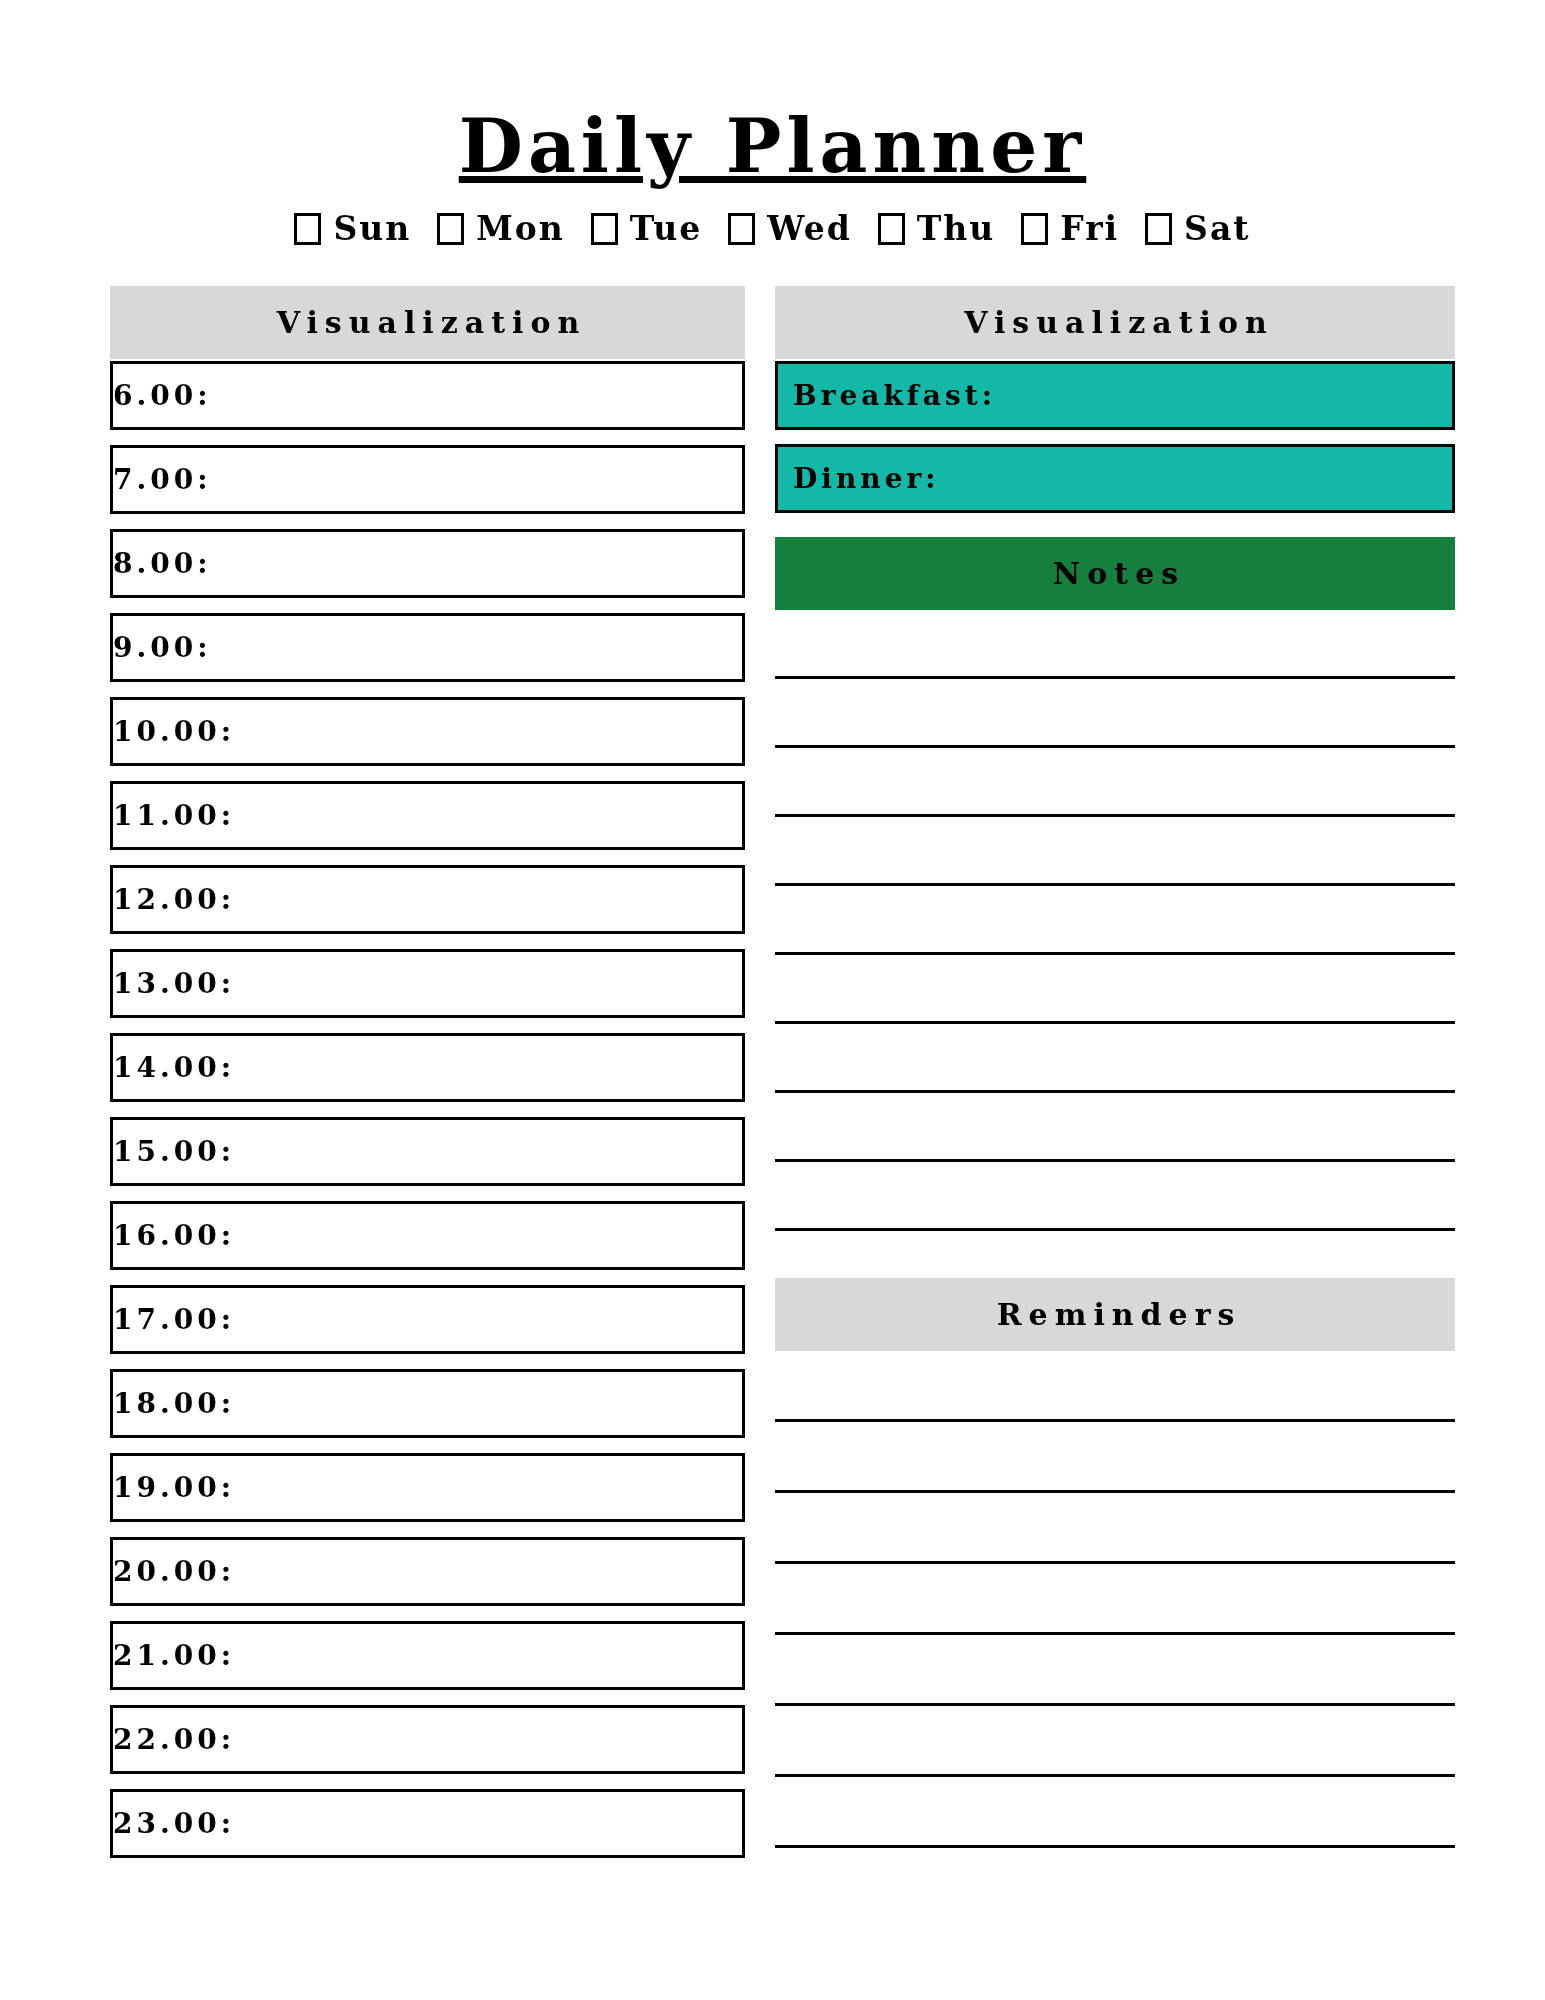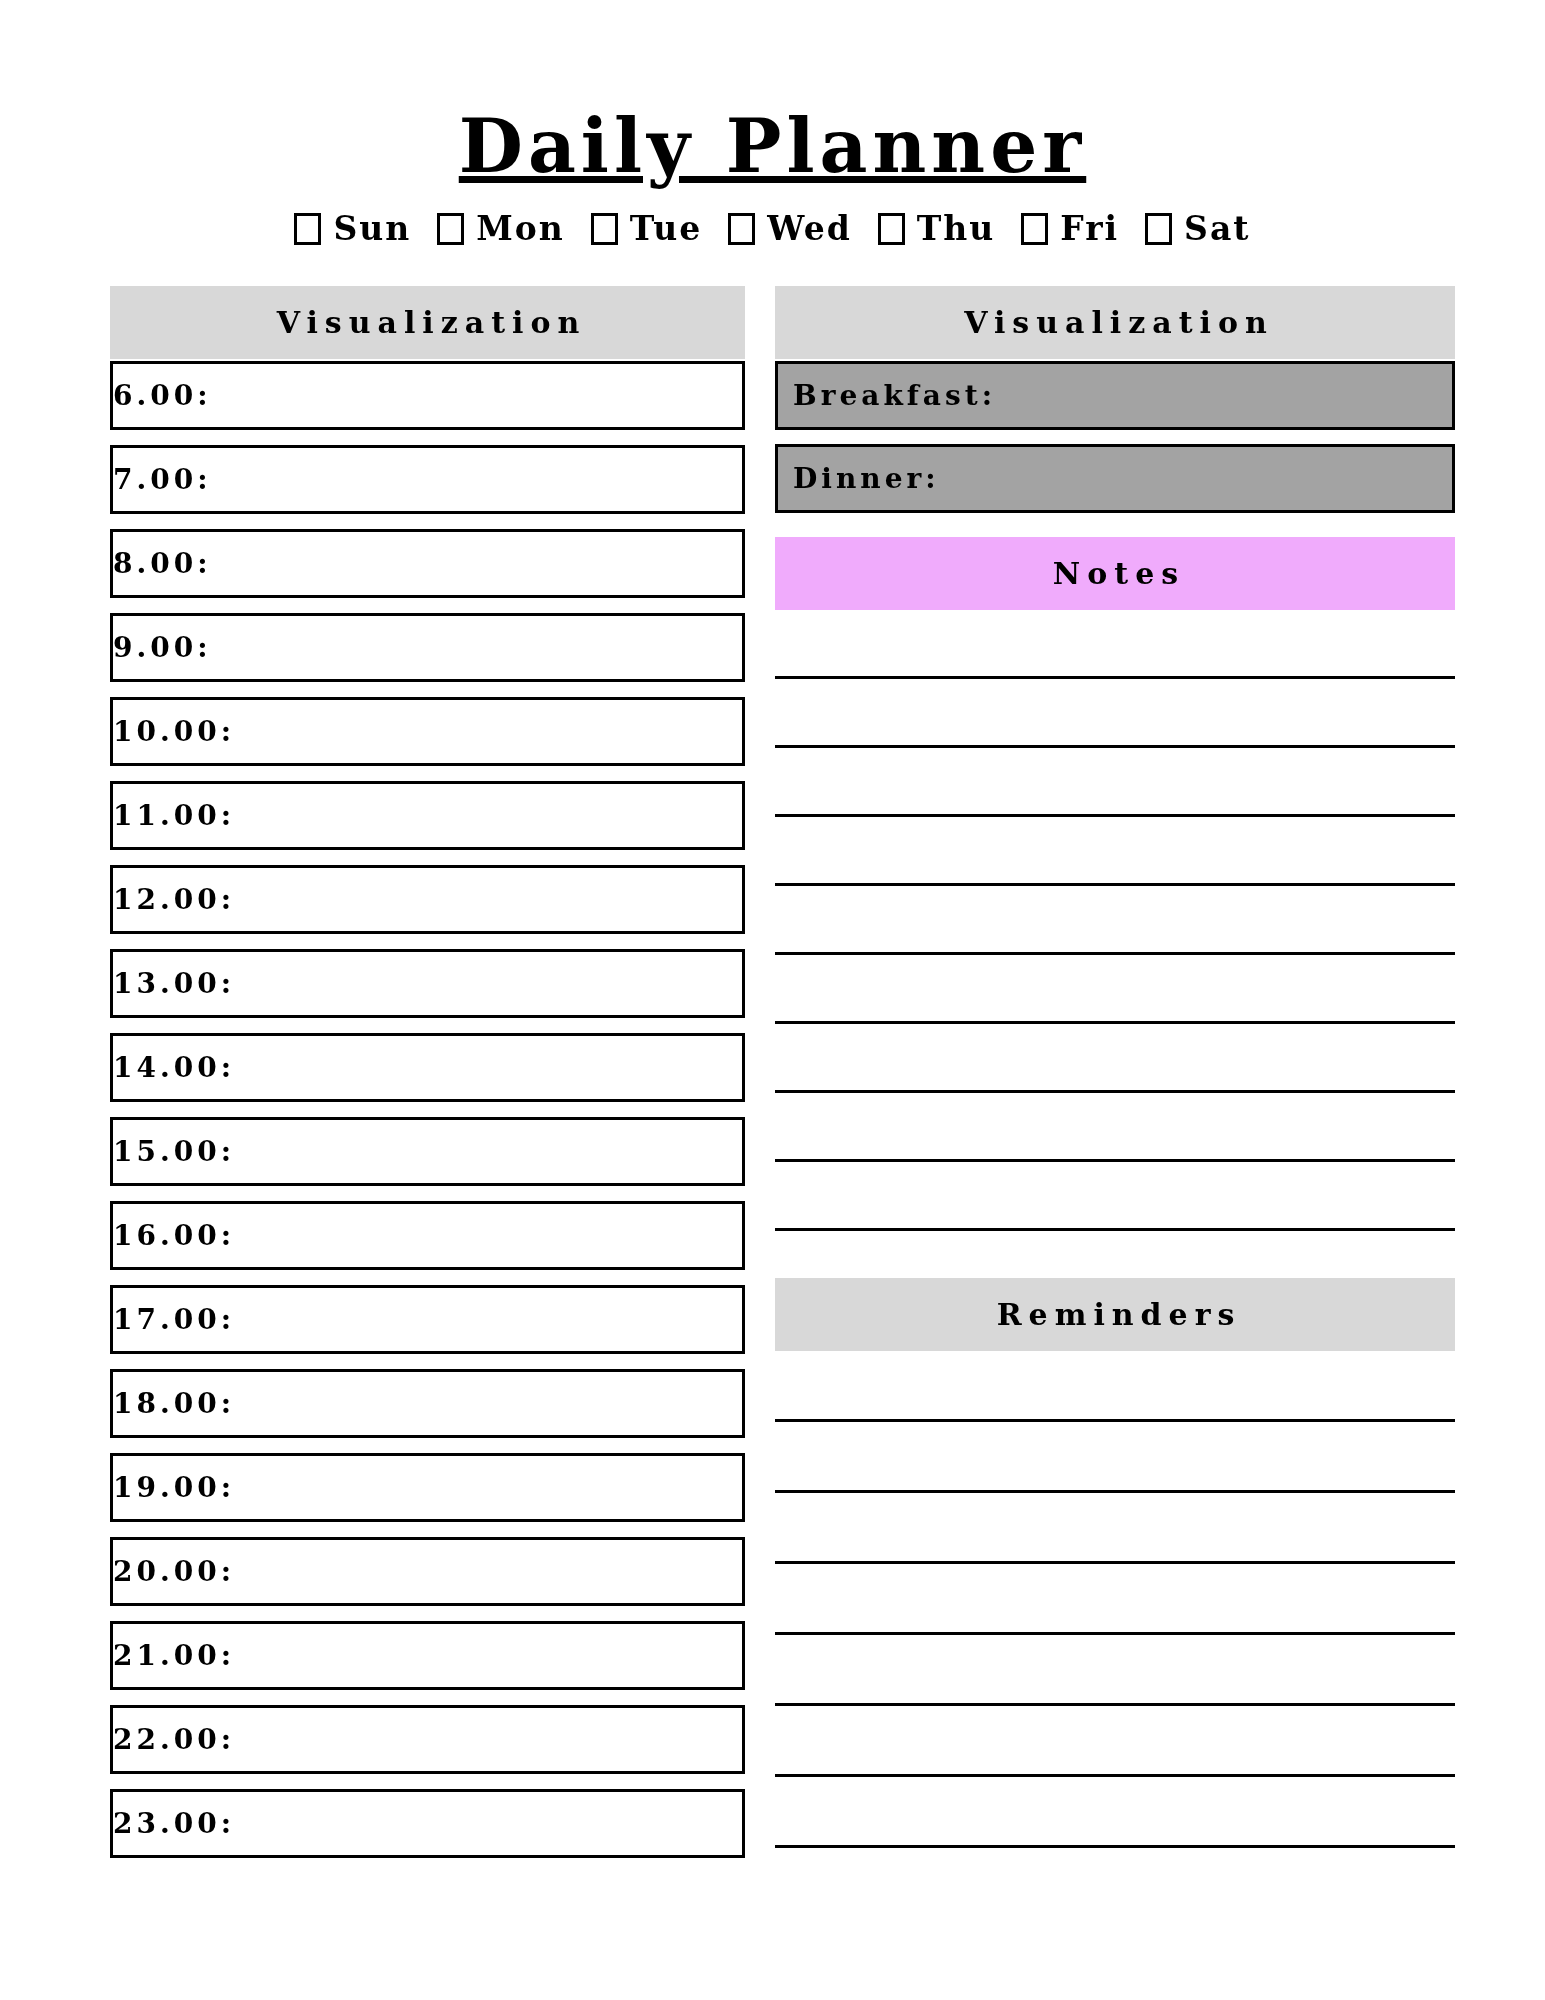--- a/index.html
+++ b/index.html
@@ -72,21 +72,21 @@
     align-items:center;
     font-size:28px;
     font-weight:700;
     letter-spacing:4px;
   }
   .meal-box{
     height:69px;
     margin-bottom:14px;
     border:3px solid #000;
     box-sizing:border-box;
-    background:#a3a3a3;
+    background:#14b8a6;
     display:flex;
     align-items:center;
     padding-left:15px;
     font-size:28px;
     font-weight:700;
     letter-spacing:4px;
   }
   .notes-header{margin-top:24px;}
   .reminders-header{margin-top:47px;}
   .rule-row{
@@ -227,21 +227,21 @@
           <div class="meal-box">
             <span>Breakfast:</span>
           </div>
 
 
           <div class="meal-box">
             <span>Dinner:</span>
           </div>
         </div>
 
-      <div class="section-header notes-header" style="background: #f0abfc;">Notes</div>
+      <div class="section-header notes-header" style="background: #15803d;">Notes</div>
       <div class="rule-rows notes-rows">
 
           <div class="rule-row"></div>
 
           <div class="rule-row"></div>
 
           <div class="rule-row"></div>
 
           <div class="rule-row"></div>
 

